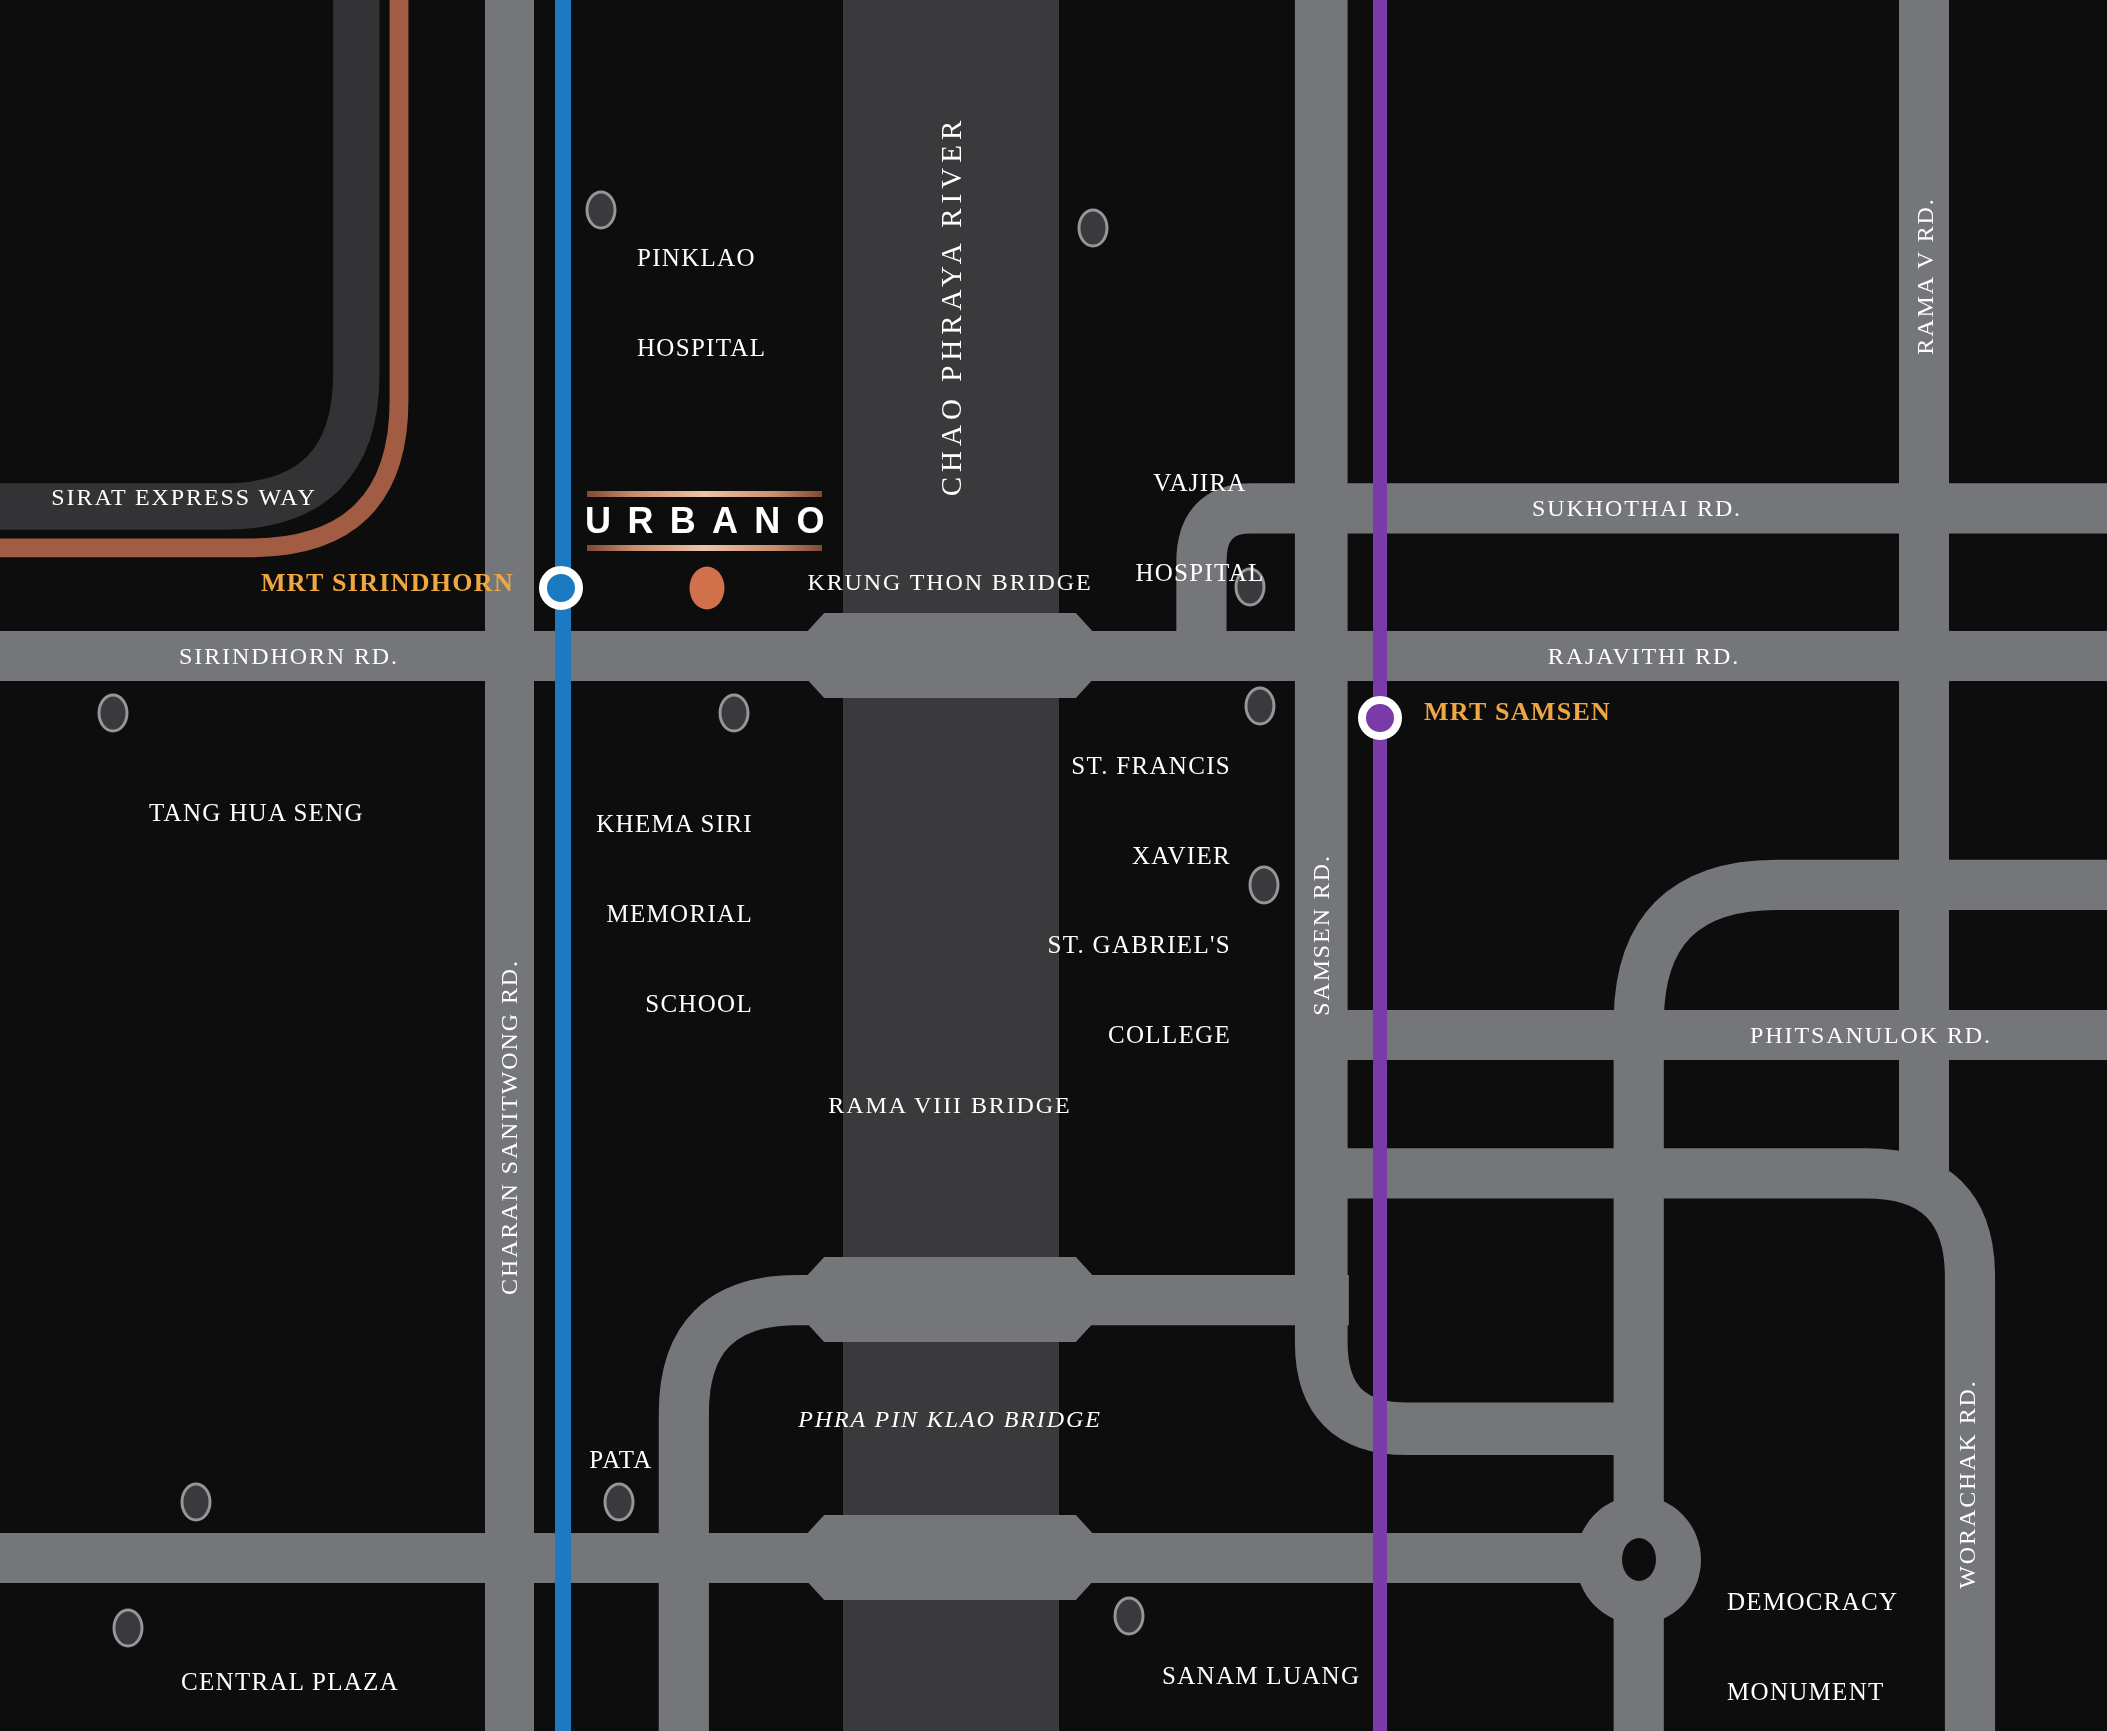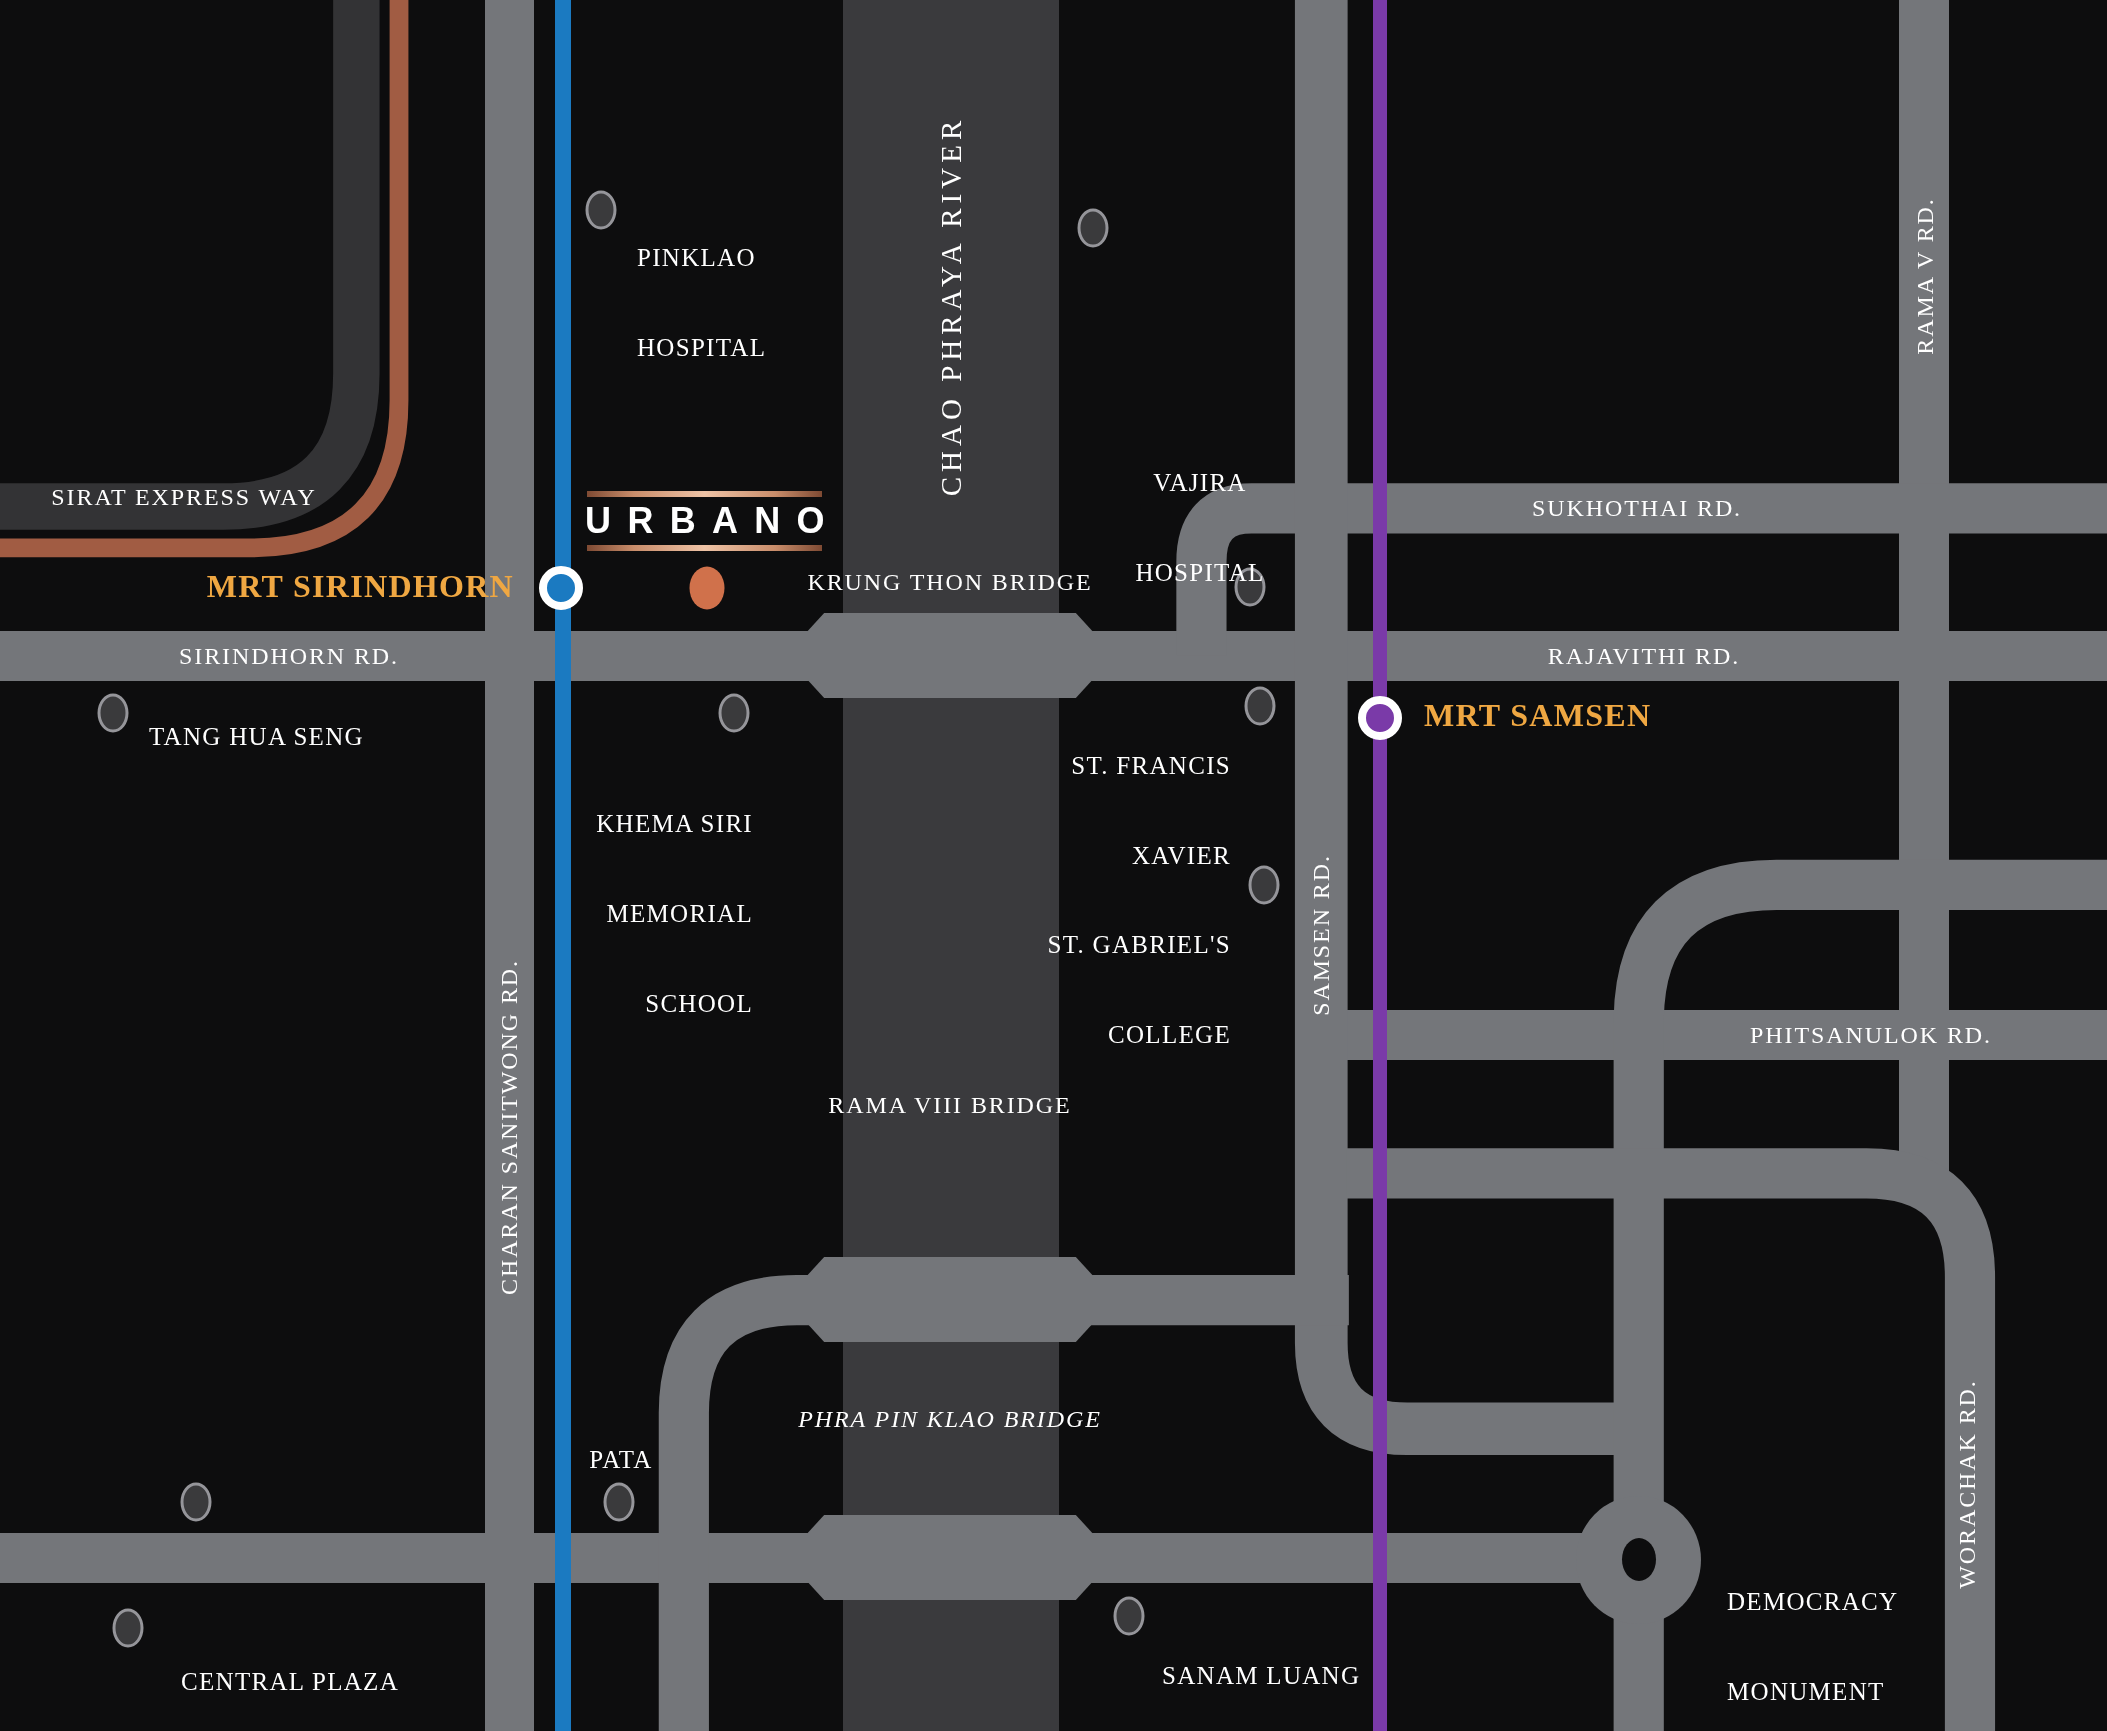--- a/index.html
+++ b/index.html
@@ -17,21 +17,21 @@
   .bridge{position:absolute;background:var(--road);
       clip-path:polygon(0 22%,6% 0,94% 0,100% 22%,100% 78%,94% 100%,6% 100%,0 78%);}
   .line-v{position:absolute;top:0;height:1732px;}
   .lbl{position:absolute;transform:translate(-50%,-50%);white-space:pre;text-align:center;}
   .lbl-l{position:absolute;white-space:pre;text-align:left;}
   .lbl-r{position:absolute;white-space:pre;text-align:right;}
   .vlbl{position:absolute;transform:translate(-50%,-50%) rotate(-90deg);white-space:pre;}
   .roadlbl{font-size:24px;letter-spacing:1.9px;line-height:29px;}
   .landlbl{font-size:25px;letter-spacing:1.3px;line-height:30px;}
   .riverlbl{font-size:29px;letter-spacing:5px;}
-  .mrtlbl{font-size:32px;font-weight:bold;letter-spacing:1.3px;color:var(--station_label);white-space:pre;}
+  .mrtlbl{font-size:26px;font-weight:bold;letter-spacing:1.3px;color:var(--station_label);white-space:pre;}
   .dot{position:absolute;transform:translate(-50%,-50%);width:31px;height:39px;border-radius:50%;
        background:var(--dot_fill);border:3.1px solid var(--dot_stroke);box-sizing:border-box;}
   .udot{position:absolute;transform:translate(-50%,-50%);width:35px;height:43px;border-radius:50%;
        background:var(--urbano_dot);}
   .station{position:absolute;transform:translate(-50%,-50%);width:28px;height:28px;border-radius:50%;
        border:8.8px solid #ffffff;box-sizing:content-box;}
   .copperbar{position:absolute;height:6.3px;
        background:linear-gradient(90deg,#7e4a33,var(--copper) 20%,#eec3a6 50%,var(--copper) 80%,#7e4a33);}
   .urbano-text{position:absolute;transform:translate(-50%,-50%);font-family:"Liberation Sans","DejaVu Sans",sans-serif;
        font-weight:bold;font-size:36px;letter-spacing:16.3px;color:#ffffff;white-space:pre;}
@@ -111,21 +111,21 @@
   <div class="dot" style="left:1129px;top:1616px;"></div>
 
   <div class="lbl-l landlbl" style="left:637px;top:183px;">
     <div>PINKLAO</div>
     <div>HOSPITAL</div>
   </div>
   <div class="lbl landlbl" style="left:1200px;top:528px;">
     <div>VAJIRA</div>
     <div>HOSPITAL</div>
   </div>
-  <div class="lbl-l landlbl" style="left:149px;top:662px;">
+  <div class="lbl-l landlbl" style="left:149px;top:738px;">
     <div>TANG HUA SENG</div>
   </div>
   <div class="lbl-r landlbl" style="right:1355px;top:749px;margin-left:36px;">
     <div>KHEMA SIRI</div>
     <div>MEMORIAL</div>
     <div>SCHOOL</div>
   </div>
   <div class="lbl-r landlbl" style="right:877px;top:691px;">
     <div>ST. FRANCIS</div>
     <div>XAVIER</div>

